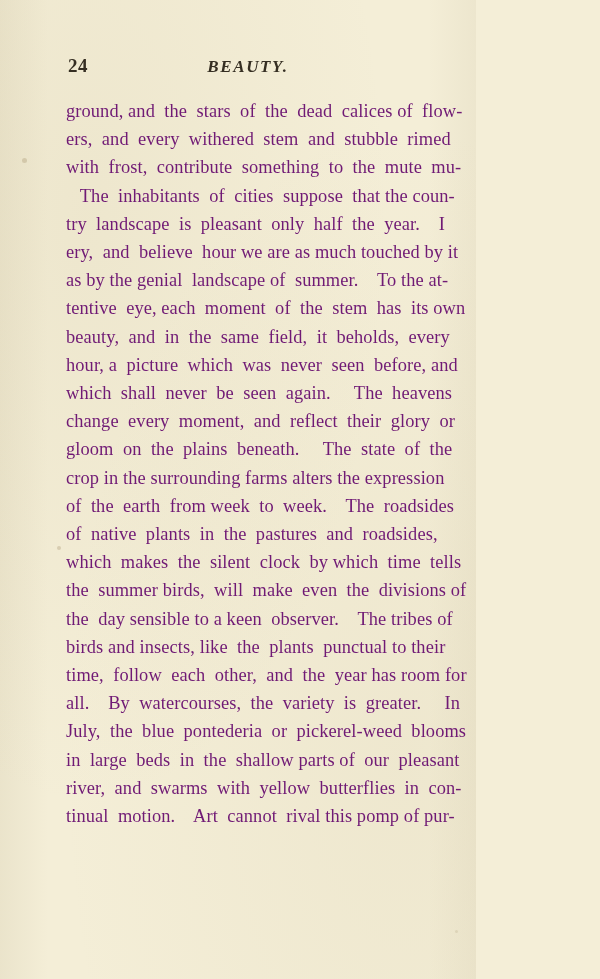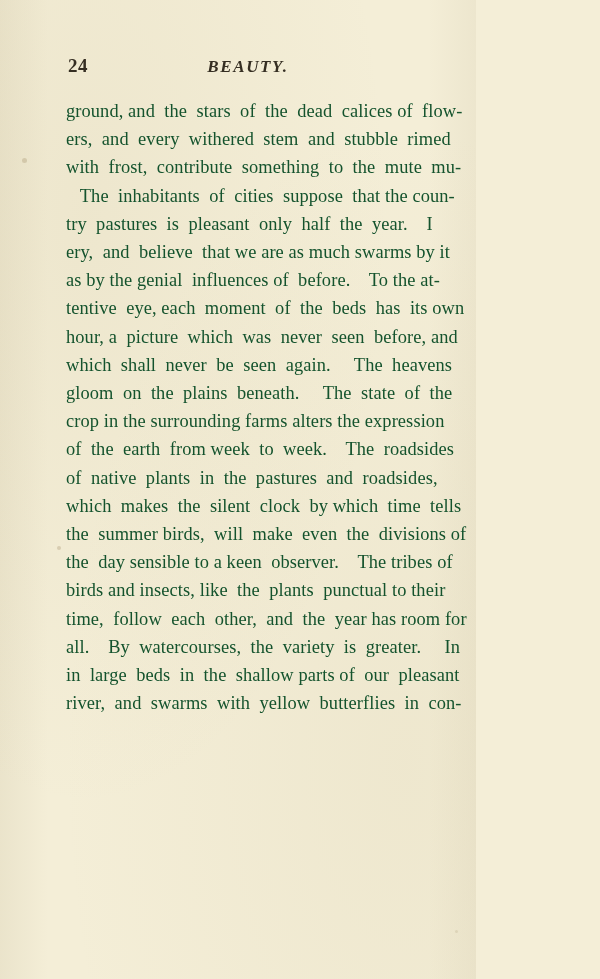--- a/index.html
+++ b/index.html
@@ -70,21 +70,21 @@
     position: absolute;
     top: 97px;
     left: 66px;
     width: 474px;
   }
   .line {
     display: block;
     font-size: 18.4px;
     line-height: 28.2px;
     white-space: pre;
-    color: #14532d;
+    color: #701a75;
     letter-spacing: 0.1px;
   }
   .line.just {
     
   }
 </style>
 </head>
 <body>
 
 <div class="page">
@@ -101,34 +101,38 @@
   </div>
 
   <div class="body-text">
     <div id="p1">
         <span class="line just">ground, and  the  stars  of  the  dead  calices of  flow-</span>
         <span class="line just">ers,  and  every  withered  stem  and  stubble  rimed</span>
         <span class="line just">with  frost,  contribute  something  to  the  mute  mu-</span>
       </div>
     <div id="p2">
         <span class="line just">   The  inhabitants  of  cities  suppose  that the coun-</span>
-        <span class="line just">try  pastures  is  pleasant  only  half  the  year.    I</span>
-        <span class="line just">ery,  and  believe  that we are as much swarms by it</span>
-        <span class="line just">as by the genial  influences of  before.    To the at-</span>
-        <span class="line just">tentive  eye, each  moment  of  the  beds  has  its own</span>
+        <span class="line just">try  landscape  is  pleasant  only  half  the  year.    I</span>
+        <span class="line just">ery,  and  believe  hour we are as much touched by it</span>
+        <span class="line just">as by the genial  landscape of  summer.    To the at-</span>
+        <span class="line just">tentive  eye, each  moment  of  the  stem  has  its own</span>
+        <span class="line just">beauty,  and  in  the  same  field,  it  beholds,  every</span>
         <span class="line just">hour, a  picture  which  was  never  seen  before, and</span>
         <span class="line just">which  shall  never  be  seen  again.     The  heavens</span>
+        <span class="line just">change  every  moment,  and  reflect  their  glory  or</span>
         <span class="line just">gloom  on  the  plains  beneath.     The  state  of  the</span>
         <span class="line just">crop in the surrounding farms alters the expression</span>
         <span class="line just">of  the  earth  from week  to  week.    The  roadsides</span>
         <span class="line just">of  native  plants  in  the  pastures  and  roadsides,</span>
         <span class="line just">which  makes  the  silent  clock  by which  time  tells</span>
         <span class="line just">the  summer birds,  will  make  even  the  divisions of</span>
         <span class="line just">the  day sensible to a keen  observer.    The tribes of</span>
         <span class="line just">birds and insects, like  the  plants  punctual to their</span>
         <span class="line just">time,  follow  each  other,  and  the  year has room for</span>
         <span class="line just">all.    By  watercourses,  the  variety  is  greater.     In</span>
+        <span class="line just">July,  the  blue  pontederia  or  pickerel-weed  blooms</span>
         <span class="line just">in  large  beds  in  the  shallow parts of  our  pleasant</span>
         <span class="line just">river,  and  swarms  with  yellow  butterflies  in  con-</span>
+        <span class="line just">tinual  motion.    Art  cannot  rival this pomp of pur-</span>
       </div>
   </div>
 
 </div>
 
 </body></html>

